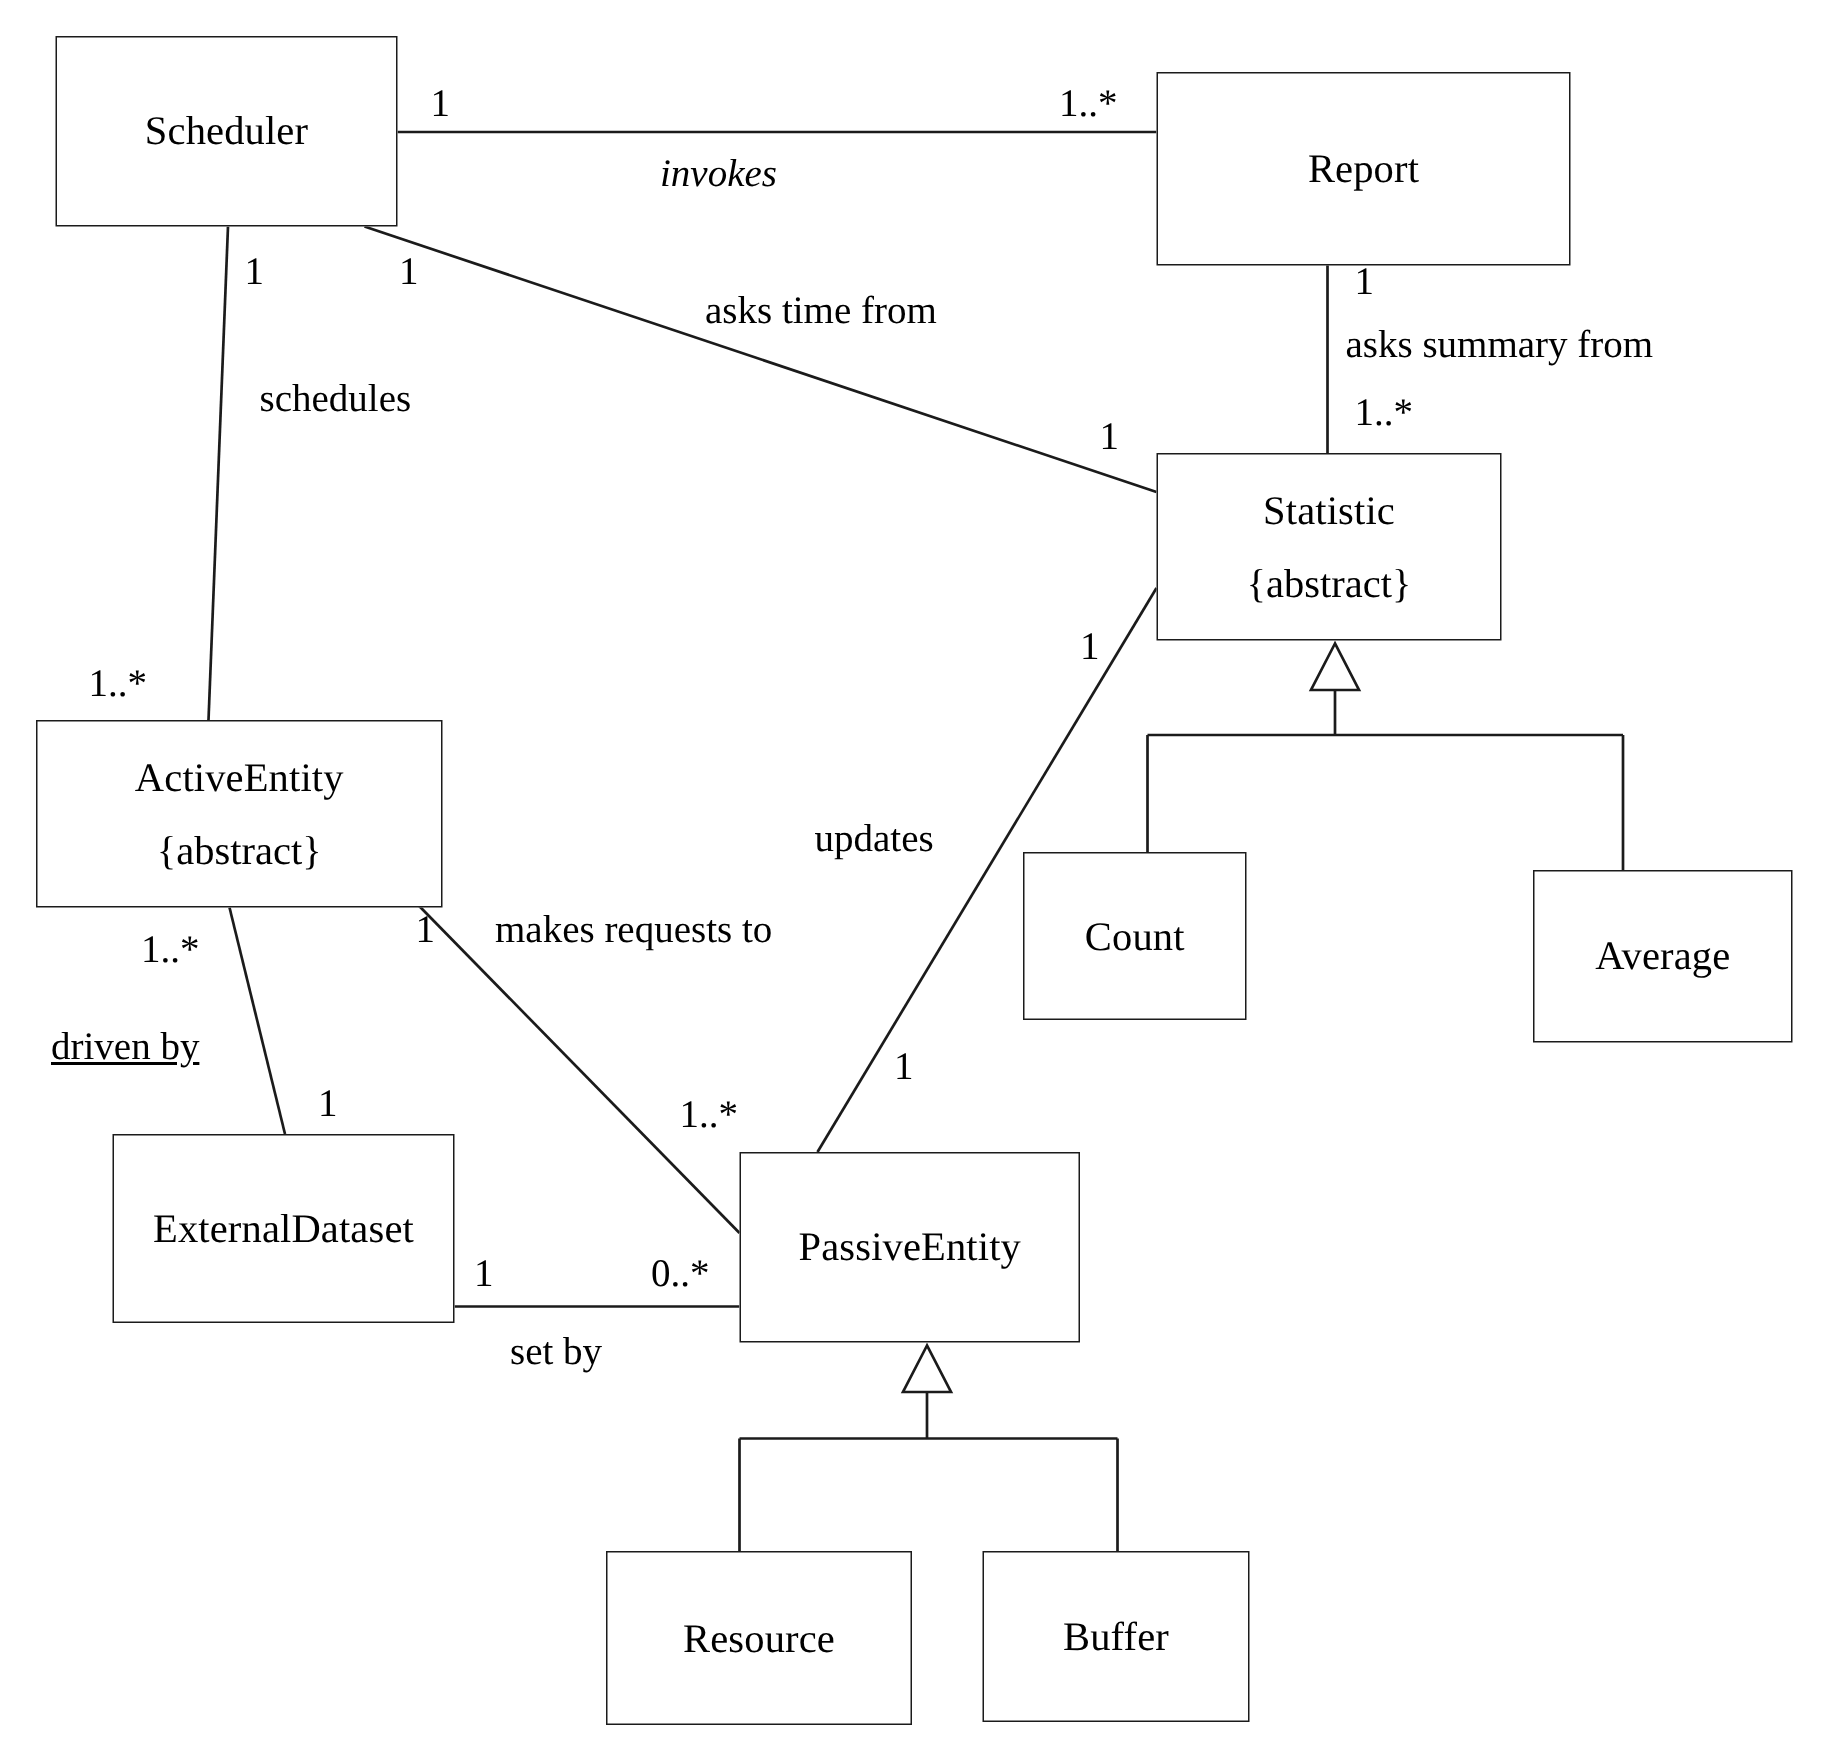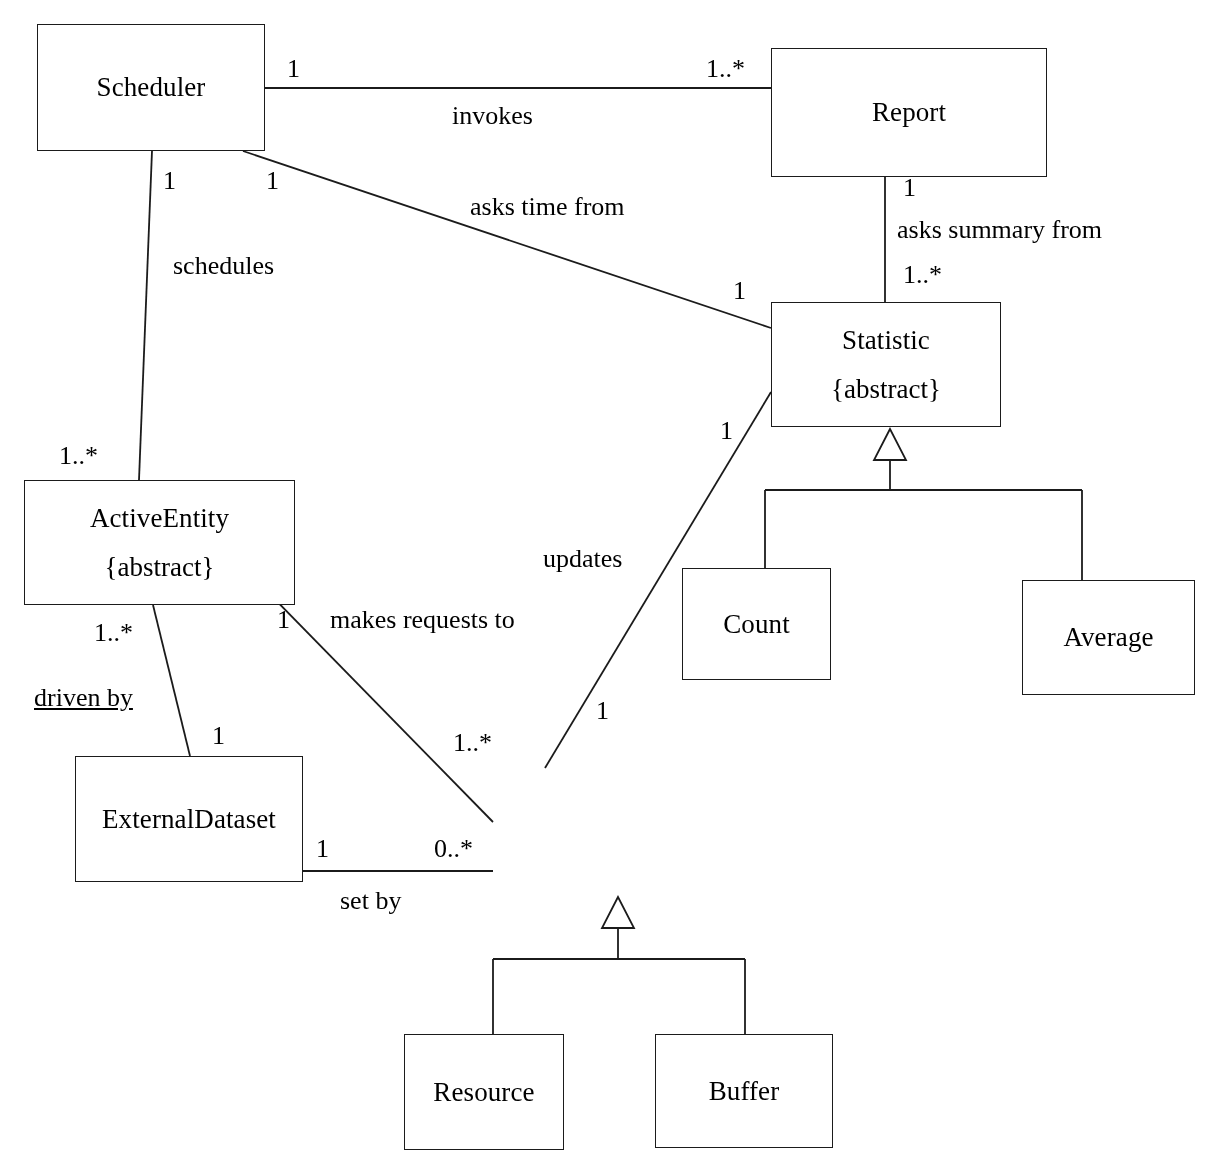--- a/index.html
+++ b/index.html
@@ -126,30 +126,33 @@
   </div>
 
   <div class="uml-class" style="left:1022px; top:580px; width:173px; height:115px;">
     <div class="cls-name">Average</div>
   </div>
 
   <div class="uml-class" style="left:75px; top:756px; width:228px; height:126px;">
     <div class="cls-name">ExternalDataset</div>
   </div>
 
+  <div class="uml-class" style="left:493px; top:768px; width:227px; height:127px;">
+    <div class="cls-name">PassiveEntity</div>
+  </div>
 
-  <div class="uml-class" style="left:404px; top:1034px; width:160px; height:116px;">
+  <div class="uml-class" style="left:404px; top:1034px; width:204px; height:116px;">
     <div class="cls-name">Resource</div>
   </div>
 
   <div class="uml-class" style="left:655px; top:1034px; width:178px; height:114px;text-align:right;">
     <div class="cls-name">Buffer</div>
   </div>
 
-  <div class="edge-label" style="left:452px; top:103px;">invokes</div>
+  <div class="edge-label" style="left:440px; top:103px;font-style:italic;">invokes</div>
   <div class="edge-label" style="left:447px; top:194px;margin-left:23px;">asks time from</div>
   <div class="edge-label" style="left:897px; top:217px;">asks summary from</div>
   <div class="edge-label" style="left:173px; top:253px;">schedules</div>
   <div class="edge-label" style="left:543px; top:546px;">updates</div>
   <div class="edge-label" style="left:330px; top:607px;">makes requests to</div>
   <div class="edge-label" style="left:34px; top:685px;text-decoration:underline;">driven by</div>
   <div class="edge-label" style="left:340px; top:888px;">set by</div>
 
   <div class="mult-label" style="left:287px; top:56px;">1</div>
   <div class="mult-label" style="left:706px; top:56px;">1..*</div>

